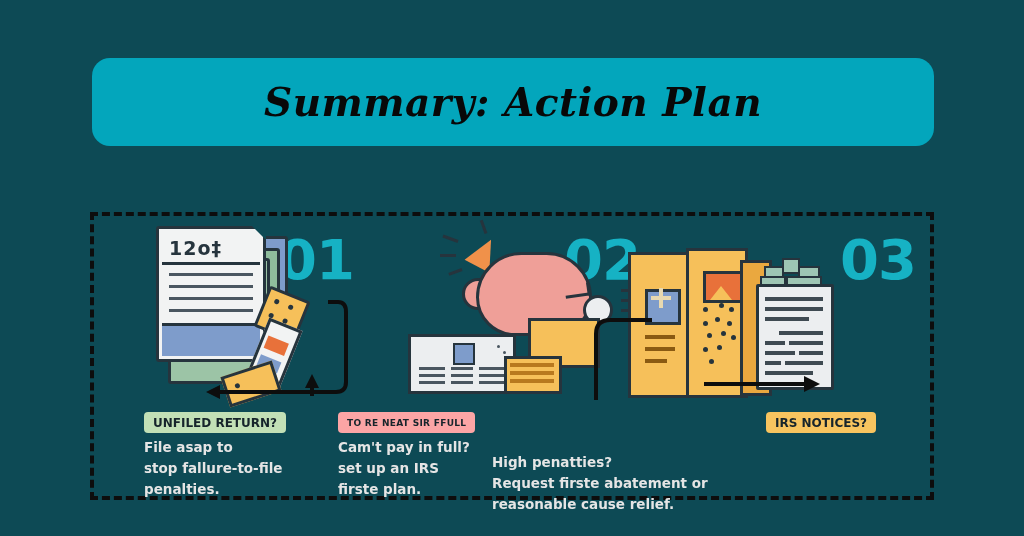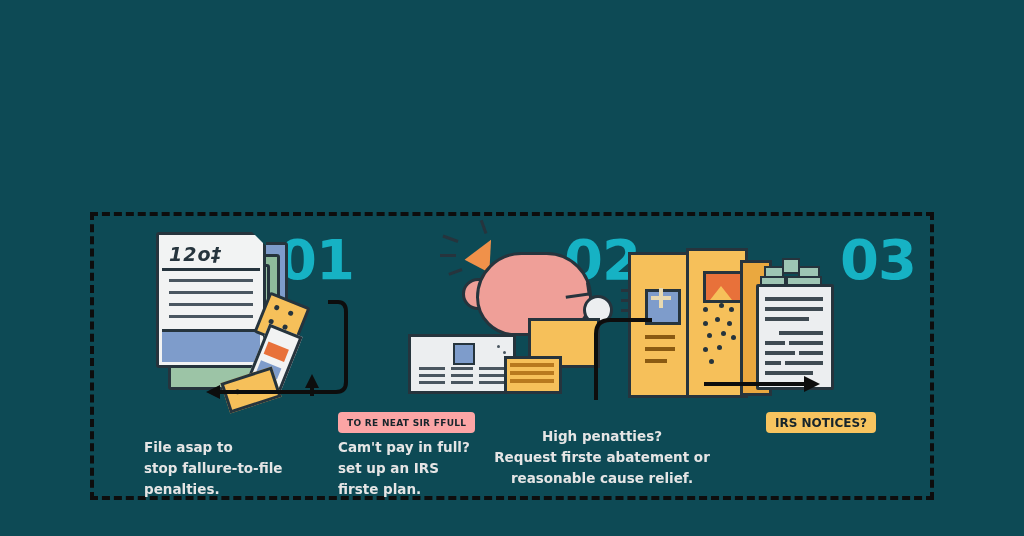--- a/index.html
+++ b/index.html
@@ -58,21 +58,21 @@
     font-weight: 700;
     color: #16b2c4;
     letter-spacing: -1px;
     line-height: 1;
   }
   .num-01 { left: 278px; top: 232px; text-align: right; }
   .num-02 { left: 564px; top: 232px; }
   .num-03 { left: 840px; top: 232px; }
 
   
-  .ill1 { position: absolute; left: 152px; top: 232px; width: 180px; height: 180px; font-style: italic; }
+  .ill1 { position: absolute; left: 152px; top: 226px; width: 180px; height: 180px; }
   .pg-blue {
     position: absolute; left: 46px; top: 10px; width: 84px; height: 120px;
     background: #7e9ccb; border: 3px solid #26343d; border-radius: 3px;
   }
   .pg-green {
     position: absolute; left: 30px; top: 22px; width: 92px; height: 122px;
     background: #8fbc9c; border: 3px solid #26343d; border-radius: 3px;
   }
   .pg-green2 {
     position: absolute; left: 16px; top: 32px; width: 96px; height: 120px;
@@ -230,32 +230,35 @@
     position: absolute;
     font-family: "DejaVu Sans", "Liberation Sans", sans-serif;
     font-size: 13.5px;
     font-weight: 700;
     color: #e5e5e5;
     line-height: 21px;
     white-space: pre-line;
   }
   .cap-1 { left: 144px; top: 437px; }
   .cap-2 { left: 338px; top: 437px; }
-  .cap-3 { left: 492px; top: 426px; width: 220px; text-align: center; }
+  .cap-3 { left: 492px; top: 452px; width: 220px; text-align: left; }
   .cap-4 {
     left: 738px; top: 460px; width: 170px; text-align: center;
     font-size: 8px; font-weight: 600; line-height: 11px;
     color: #3a5a60; filter: blur(0.6px);
   }
 </style>
 </head>
 <body>
 
 <div class="stage">
 
+  <div class="title-bar">
+    <div class="title-text">Summary: Action Plan</div>
+  </div>
 
   <div class="dashed-panel"></div>
 
   <div class="step-num num-01">01</div>
   <div class="step-num num-02">02</div>
   <div class="step-num num-03">03</div>
 
   <div class="ill1">
     <div class="pg-blue"></div>
     <div class="pg-green"></div>
@@ -374,20 +377,21 @@
   <svg class="connector" style="left:586px; top:296px;" width="90" height="110">
     <path d="M10 104 L10 38 Q10 24 24 24 L66 24" stroke="#0d0d0d" stroke-width="4" fill="none"></path>
     <path d="M66 24 L60 24" stroke="#0d0d0d" stroke-width="4" fill="none"></path>
   </svg>
 
   <svg class="connector" style="left:700px; top:372px;" width="130" height="24">
     <path d="M4 12 L108 12" stroke="#0d0d0d" stroke-width="4" fill="none"></path>
     <path d="M120 12 L104 4 L104 20 Z" fill="#0d0d0d"></path>
   </svg>
 
+  <div class="badge badge-1">UNFILED RETURN?</div>
   <div class="badge badge-2">TO RE NEAT SIR FFULL</div>
   <div class="badge badge-4">IRS NOTICES?</div>
 
   <div class="caption cap-1">File asap to
 stop fallure-to-file
 penalties.</div>
   <div class="caption cap-2">Cam't pay in full?
 set up an IRS
 firste plan.</div>
   <div class="caption cap-3">High penatties?

